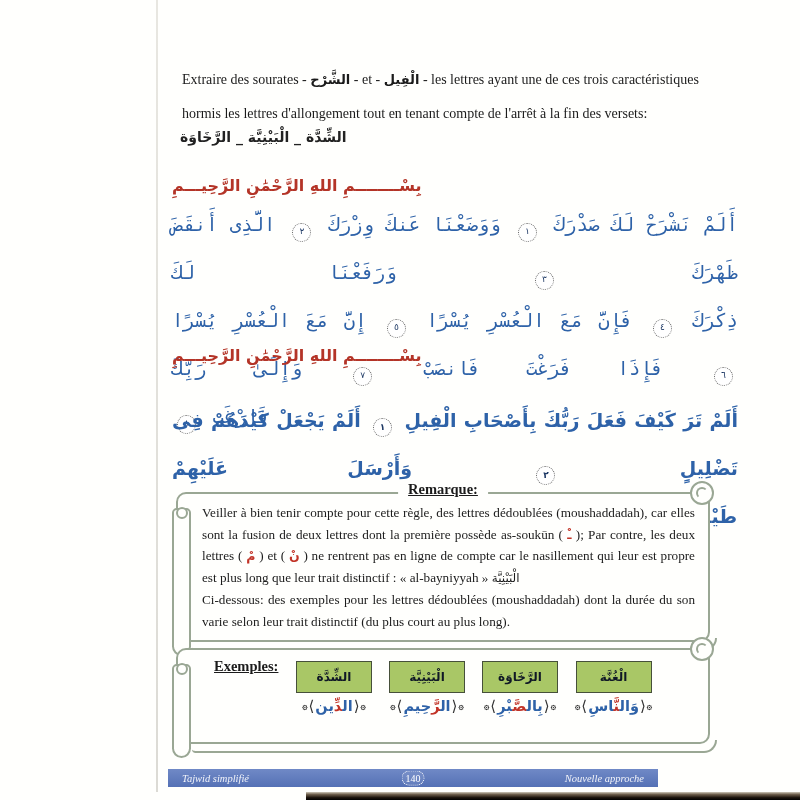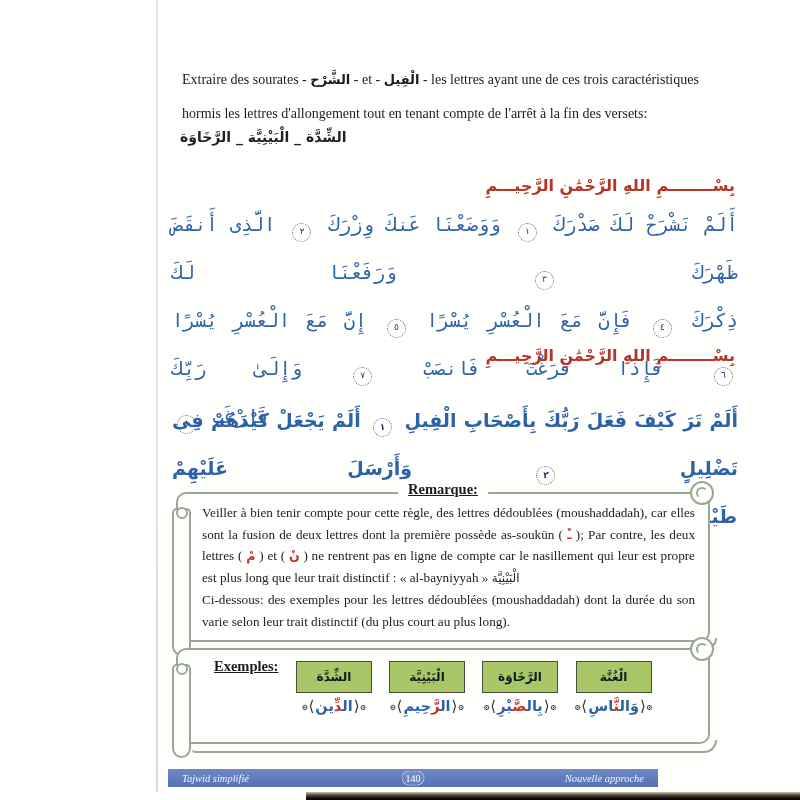--- a/index.html
+++ b/index.html
@@ -9,21 +9,21 @@
              background:linear-gradient(180deg,#dcdad2,#c9c7bf);opacity:.65;}
   
   .title{position:absolute;left:182px;top:36px;font-size:15px;text-decoration:underline;}
   .title b{font-weight:bold;}
   .para{position:absolute;left:182px;width:548px;font-size:14px;}
   .para1{top:72px;} .para2{top:106px;}
   .ar-inline{font-family:"DejaVu Sans",sans-serif;font-weight:bold;font-size:13px;direction:rtl;unicode-bidi:embed;}
   .chars{position:absolute;left:180px;top:129px;font-family:"DejaVu Sans",sans-serif;
          font-size:14px;font-weight:bold;direction:rtl;unicode-bidi:embed;color:#222;}
   
-  .basmala{position:absolute;left:179px;width:556px;text-align:right;direction:rtl;
+  .basmala{position:absolute;left:172px;width:556px;text-align:left;direction:rtl;
            font-family:"DejaVu Sans",sans-serif;font-size:16px;color:#b43427;font-weight:bold;}
   .basmala1{top:176px;} .basmala2{top:346px;}
   
   .quran{position:absolute;left:172px;width:566px;direction:rtl;
          font-family:"DejaVu Sans",sans-serif;font-size:19px;color:#2e62a8;line-height:48px;}
   .quran1{top:202px;font-family:Liberation Mono, monospace;} .quran2{top:396px;font-weight:bold;}
   .qline{text-align:justify;text-align-last:justify;}
   .qline.last{text-align:left;text-align-last:left;}
   .ayah{display:inline-flex;align-items:center;justify-content:center;width:17px;height:17px;
         border:1.5px dotted #6d6d6d;border-radius:50%;background:#fff;color:#1f3a66;

